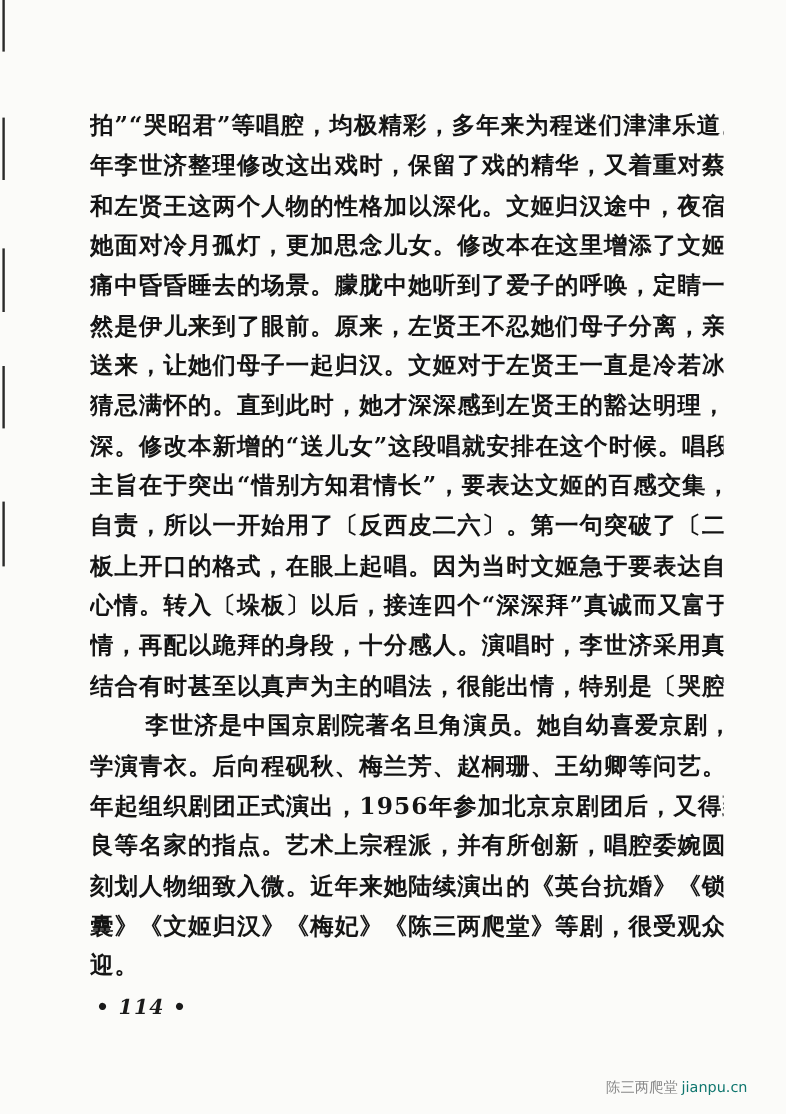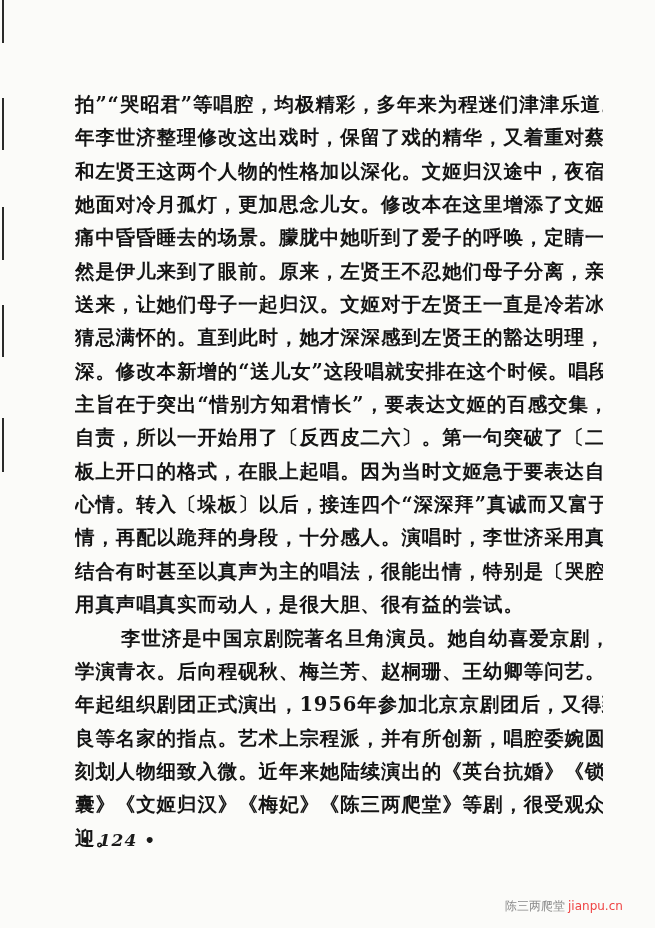--- a/index.html
+++ b/index.html
@@ -56,21 +56,21 @@
   .watermark {
     position: absolute;
     left: 505px;
     top: 898px;
     font-size: 12px;
     font-family: "DejaVu Sans", sans-serif;
     color: #8a8a8a;
     white-space: nowrap;
   }
   .watermark .wm-url {
-    color: #ef4444;
+    color: #0f766e;
     margin-left: 3px;
   }
 </style>
 </head>
 <body>
 
 <div id="marks">
     <div class="binding-mark" style="top: 0px; height: 43px;"></div>
     <div class="binding-mark" style="top: 98px; height: 52px;"></div>
     <div class="binding-mark" style="top: 207px; height: 53px;"></div>
@@ -88,30 +88,29 @@
     <div class="line">然是伊儿来到了眼前。原来，左贤王不忍她们母子分离，亲将孩子</div>
     <div class="line">送来，让她们母子一起归汉。文姬对于左贤王一直是冷若冰霜，</div>
     <div class="line">猜忌满怀的。直到此时，她才深深感到左贤王的豁达明理，一往情</div>
     <div class="line">深。修改本新增的“送儿女”这段唱就安排在这个时候。唱段的</div>
     <div class="line">主旨在于突出“惜别方知君情长”，要表达文姬的百感交集，愧悔</div>
     <div class="line">自责，所以一开始用了〔反西皮二六〕。第一句突破了〔二六〕</div>
     <div class="line">板上开口的格式，在眼上起唱。因为当时文姬急于要表达自己的</div>
     <div class="line">心情。转入〔垛板〕以后，接连四个“深深拜”真诚而又富于激</div>
     <div class="line">情，再配以跪拜的身段，十分感人。演唱时，李世济采用真假声</div>
     <div class="line">结合有时甚至以真声为主的唱法，很能出情，特别是〔哭腔〕，</div>
-    <div class="line last">用真声唱真实而动人，是很大胆、很有益的尝试。</div>
   </div>
   <div>
     <div class="line indent">李世济是中国京剧院著名旦角演员。她自幼喜爱京剧，业余</div>
     <div class="line">学演青衣。后向程砚秋、梅兰芳、赵桐珊、王幼卿等问艺。1952</div>
     <div class="line">年起组织剧团正式演出，1956年参加北京京剧团后，又得到马连</div>
     <div class="line">良等名家的指点。艺术上宗程派，并有所创新，唱腔委婉圆润，</div>
     <div class="line">刻划人物细致入微。近年来她陆续演出的《英台抗婚》《锁麟</div>
     <div class="line">囊》《文姬归汉》《梅妃》《陈三两爬堂》等剧，很受观众欢</div>
     <div class="line last">迎。</div>
   </div>
 </div>
 
-<div class="page-number">• 124 •</div>
+<div class="page-number">• 114 •</div>
 
 <div class="watermark">
   <span>陈三两爬堂</span><span class="wm-url">jianpu.cn</span>
 </div>
 
 </body></html>

